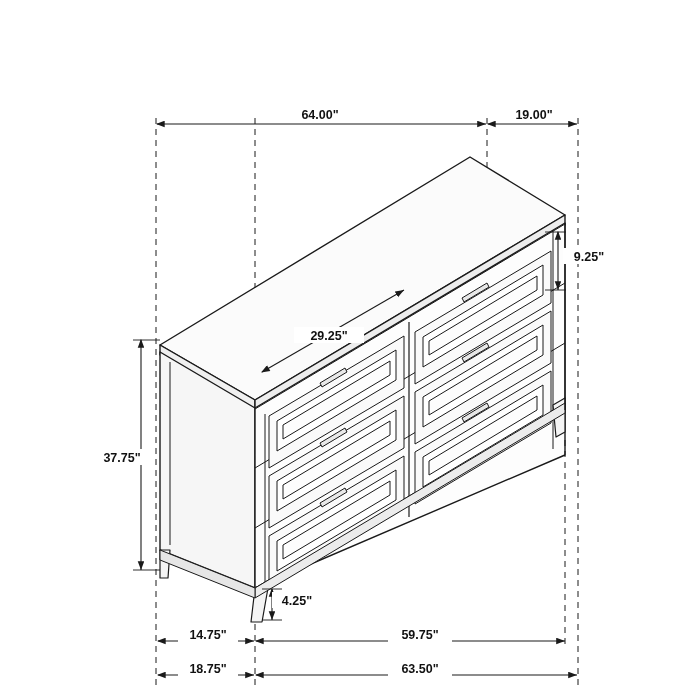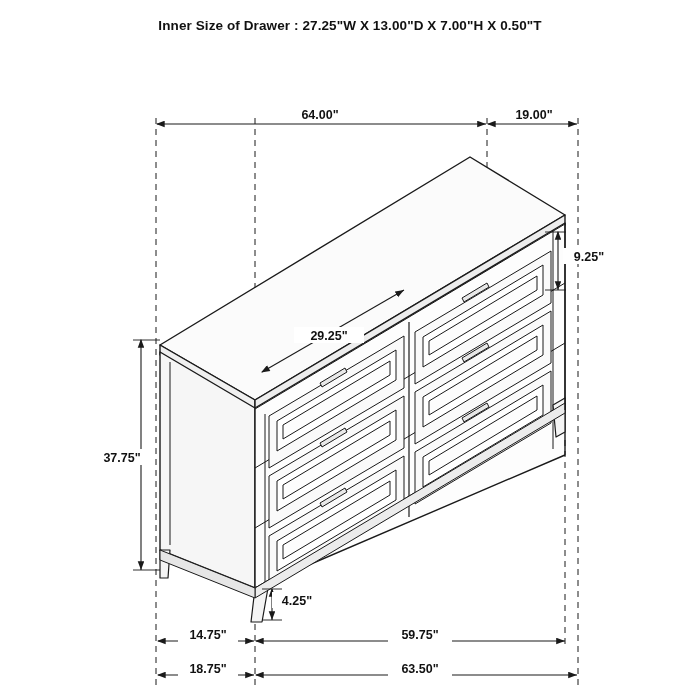--- a/index.html
+++ b/index.html
@@ -41,21 +41,20 @@
     font-size: 12.5px;
     font-weight: bold;
     fill: #111;
   }
 </style>
 </head>
 <body>
 
 <div id="page">
 
-  <div id="title">Inner Size of Drawer : 27.25"W X 13.00"D X 7.00"H X 0.50"T</div>
 
   <svg class="diagram" width="700" height="700" viewBox="0 0 700 700">
 
     <defs>
       <marker id="arrEnd" markerWidth="9" markerHeight="9" refX="8" refY="3" orient="auto" markerUnits="strokeWidth">
         <path d="M0,0 L8,3 L0,6 z" fill="#1a1a1a"></path>
       </marker>
       <marker id="arrStart" markerWidth="9" markerHeight="9" refX="1" refY="3" orient="auto" markerUnits="strokeWidth">
         <path d="M8,0 L0,3 L8,6 z" fill="#1a1a1a"></path>
       </marker>

